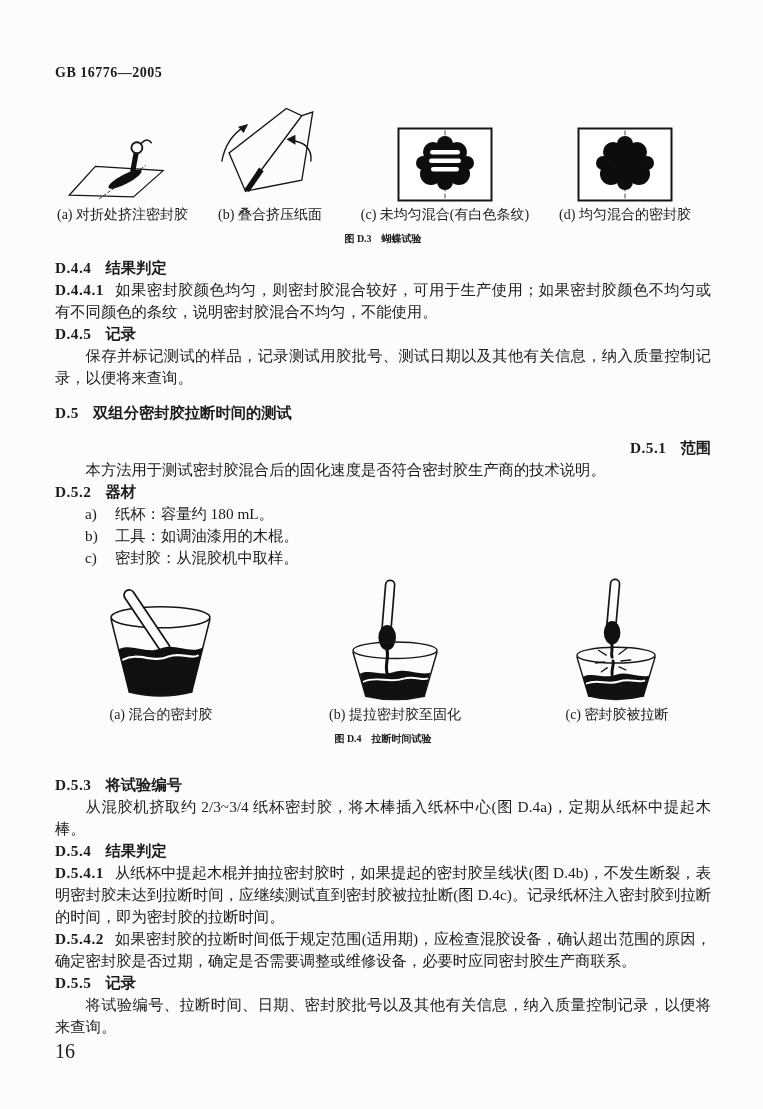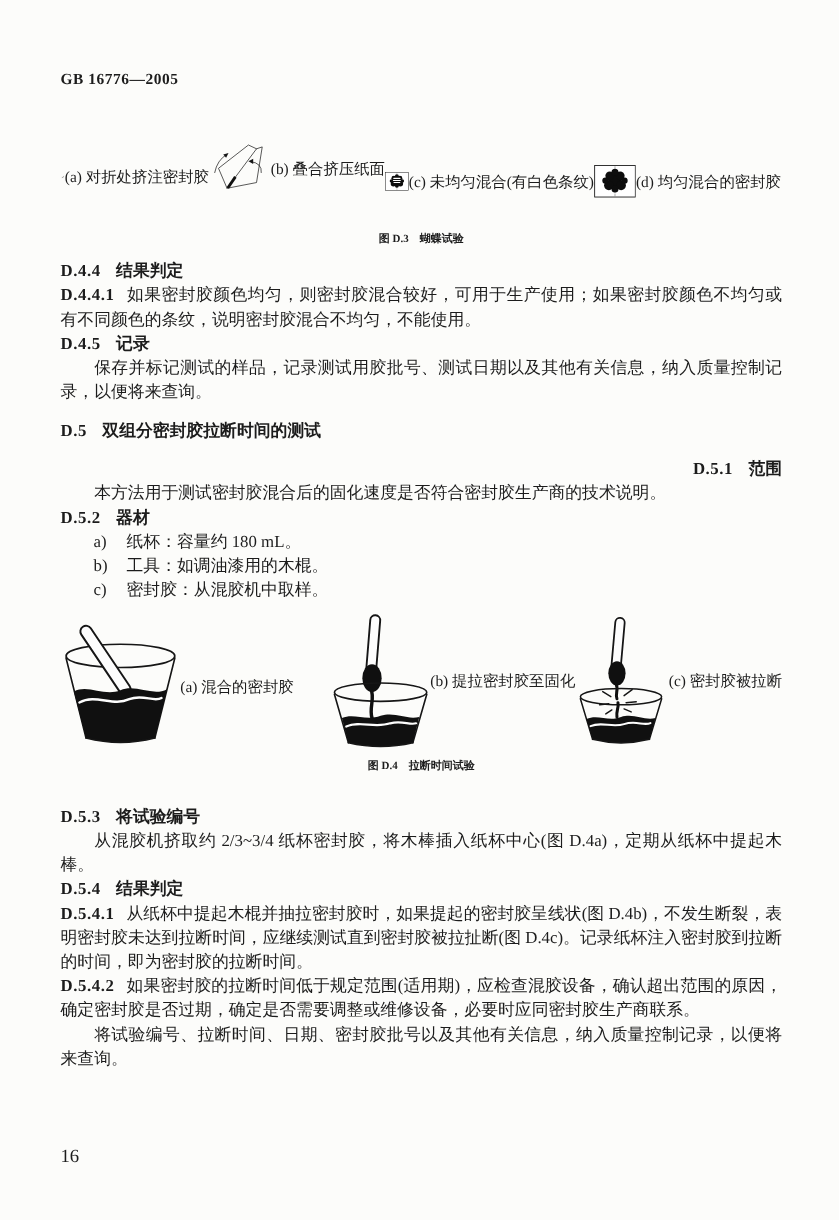--- a/index.html
+++ b/index.html
@@ -3,24 +3,24 @@
 <meta charset="utf-8">
 <style>
   html,body{margin:0;padding:0;}
   .page{
     position:relative;width:763px;height:1109px;
     background:#fcfcfa;color:#1c1c1c;overflow:hidden;
     font-family:"Liberation Serif","DejaVu Serif",serif;
     font-size:15.3px;line-height:22px;
   }
   .doc-number{position:absolute;left:55px;top:62px;font-weight:bold;font-size:14px;letter-spacing:.5px;}
-  .page-number{position:absolute;left:55px;top:1040px;font-size:17px;}
+  .page-number{position:absolute;left:55px;top:1040px;font-size:20px;}
   .body-col{position:absolute;left:55px;top:103px;width:656px;}
   .fig-row{display:flex;align-items:flex-end;}
-  .fig-cell{display:flex;align-items:center;justify-content:flex-end;}
+  .fig-cell{display:flex;flex-direction:column;align-items:center;justify-content:flex-end;}
   .fig-cell svg{display:block;}
   .fig-caption{font-size:14px;white-space:nowrap;margin-top:3px;line-height:18px;}
   .fig-title{text-align:center;font-weight:bold;font-size:10px;margin-top:4px;line-height:22px;}
   .h{font-weight:bold;margin:0;line-height:22px;}
   .h .num,.cnum{font-weight:bold;letter-spacing:.5px;}
   .h .num{margin-right:14px;}
   .cnum{margin-right:11px;}
   .h-d44{margin-top:7px;}
   .h-d5{margin-top:13px;}
   .h-d51{margin-top:13px;text-align:right;}
@@ -195,18 +195,19 @@
       <div class="fig-title fig4-title-wrap">图 D.4　拉断时间试验</div>
     </div>
 
     <p class="h"><span class="num">D.5.3</span><span>将试验编号</span></p>
     <p class="para indent">从混胶机挤取约 2/3~3/4 纸杯密封胶，将木棒插入纸杯中心(图 D.4a)，定期从纸杯中提起木棒。</p>
 
     <p class="h"><span class="num">D.5.4</span><span>结果判定</span></p>
     <p class="para"><span class="cnum">D.5.4.1</span><span>从纸杯中提起木棍并抽拉密封胶时，如果提起的密封胶呈线状(图 D.4b)，不发生断裂，表明密封胶未达到拉断时间，应继续测试直到密封胶被拉扯断(图 D.4c)。记录纸杯注入密封胶到拉断的时间，即为密封胶的拉断时间。</span></p>
     <p class="para"><span class="cnum">D.5.4.2</span><span>如果密封胶的拉断时间低于规定范围(适用期)，应检查混胶设备，确认超出范围的原因，确定密封胶是否过期，确定是否需要调整或维修设备，必要时应同密封胶生产商联系。</span></p>
 
+    <p class="h"><span class="num">D.5.5</span><span>记录</span></p>
     <p class="para indent">将试验编号、拉断时间、日期、密封胶批号以及其他有关信息，纳入质量控制记录，以便将来查询。</p>
 
   </div>
 
   <div class="page-number">16</div>
 </div>
 
 </body></html>

